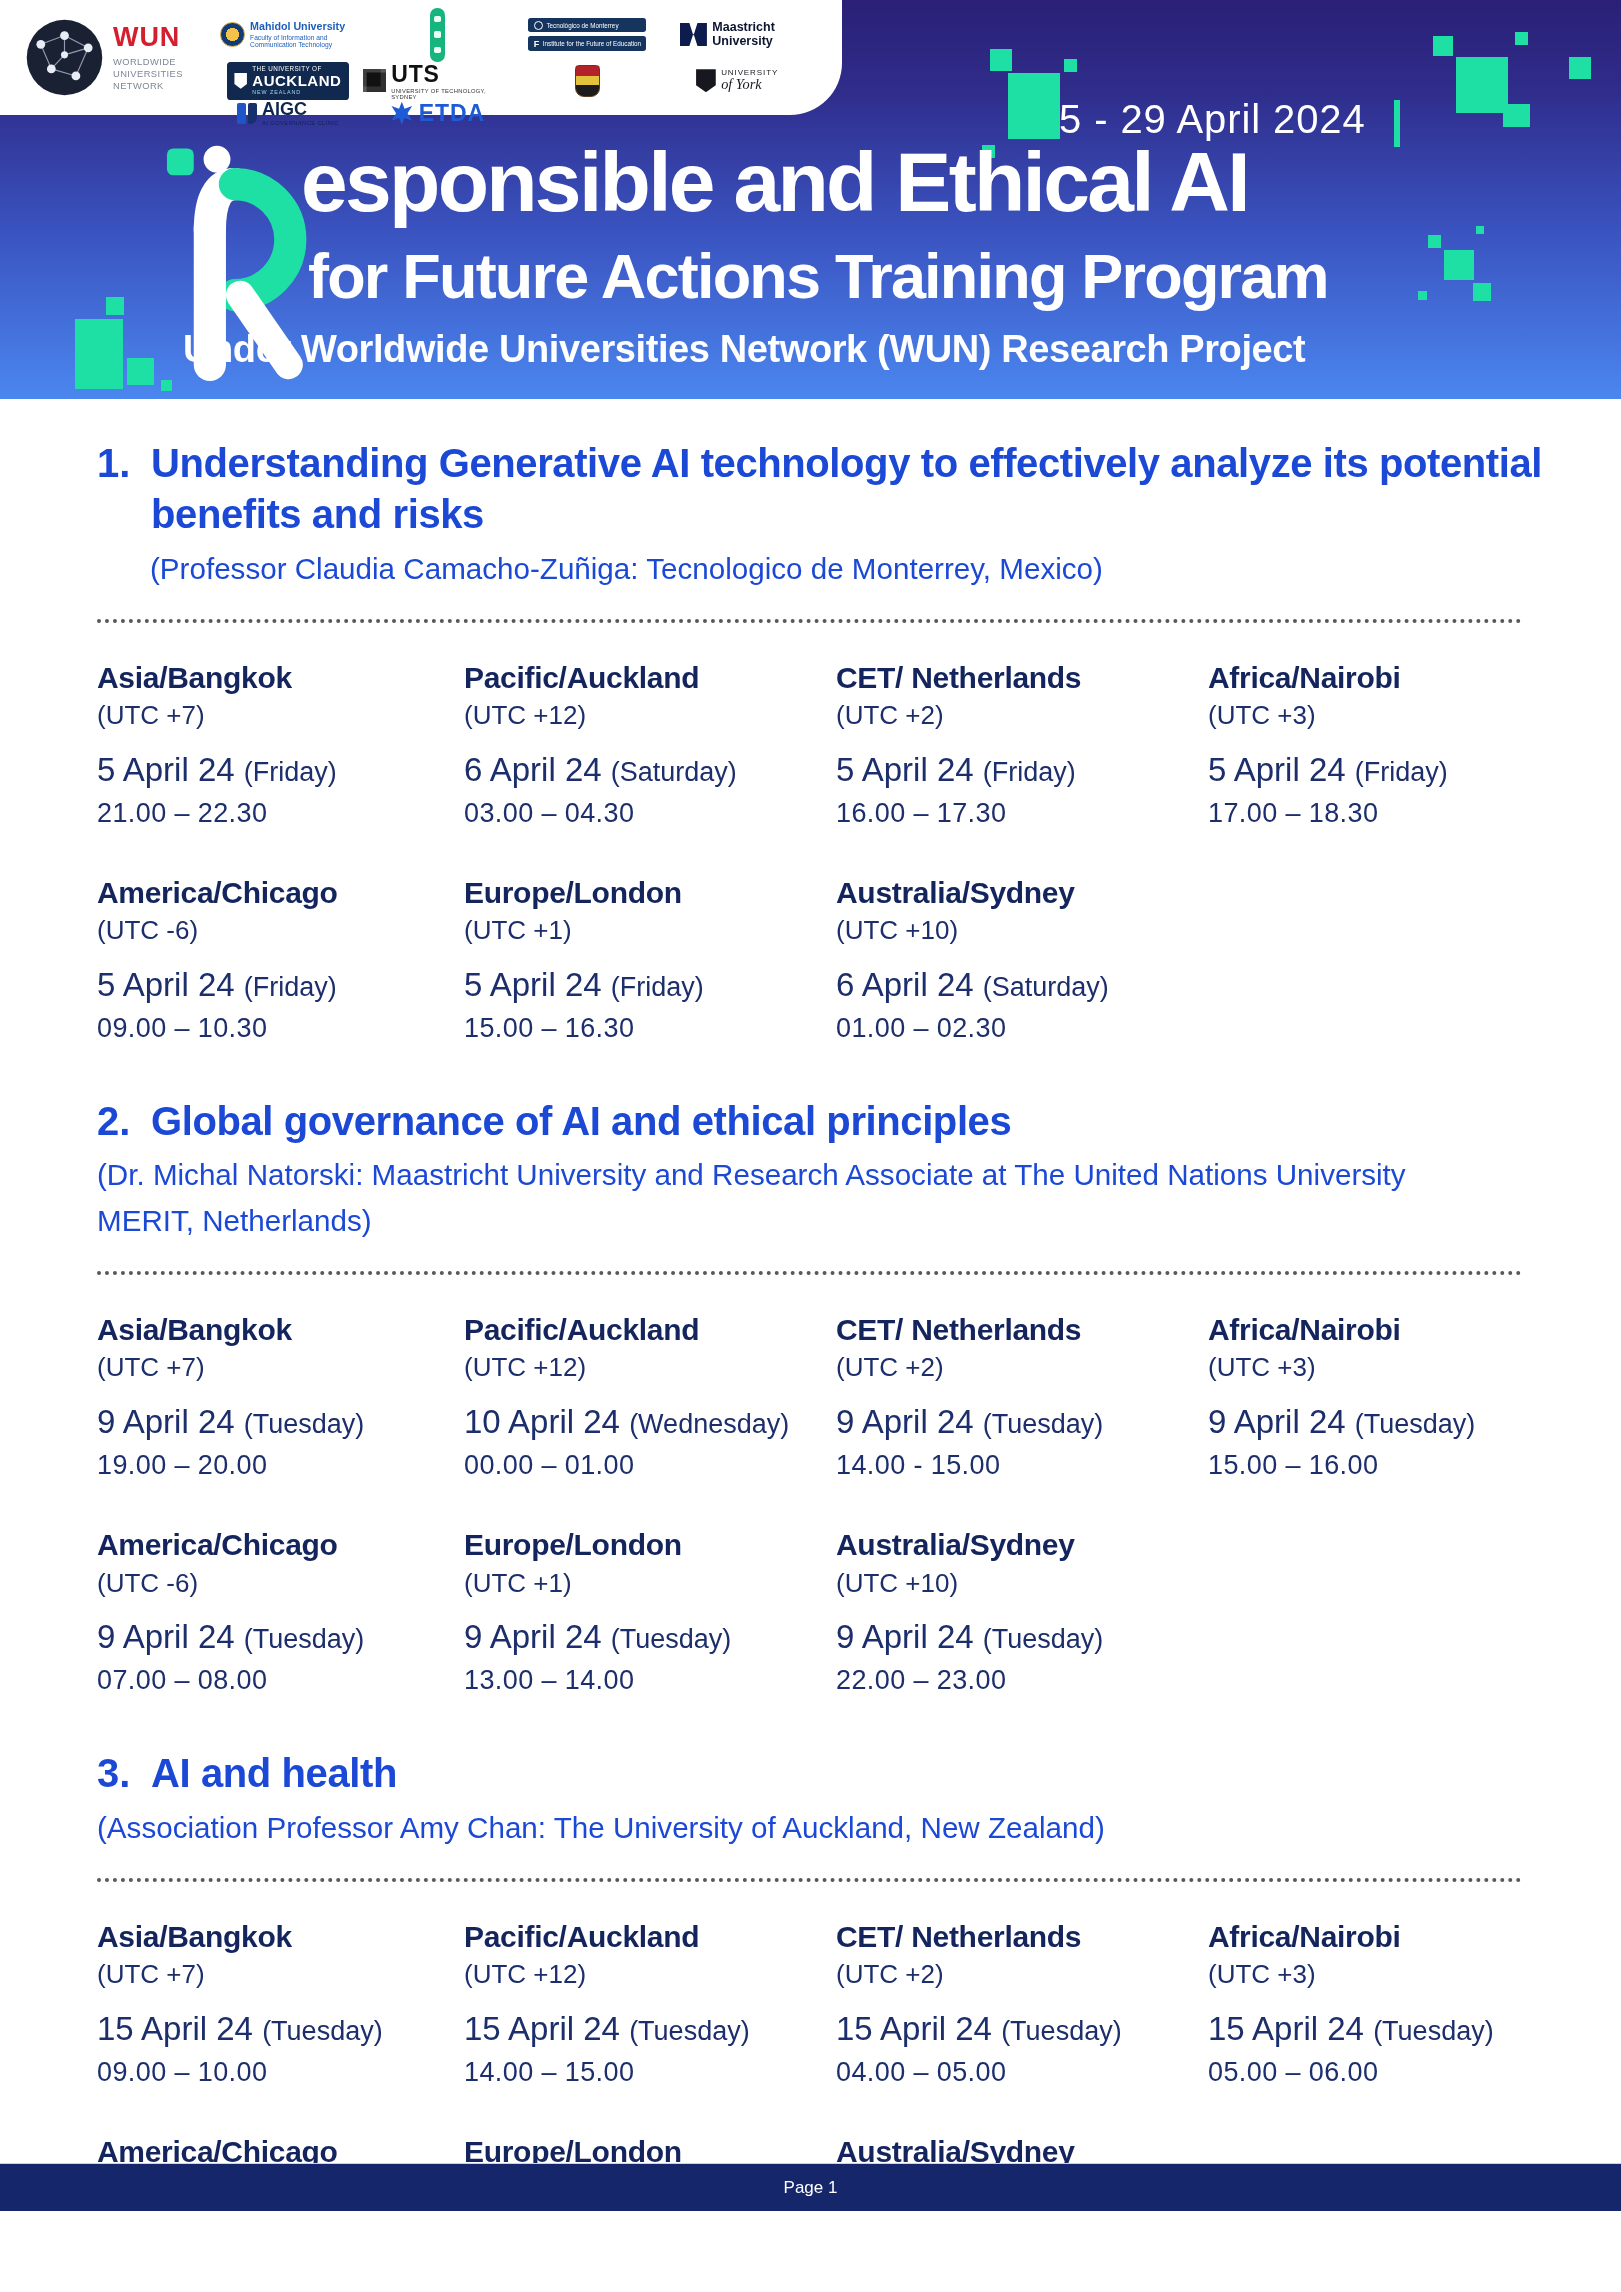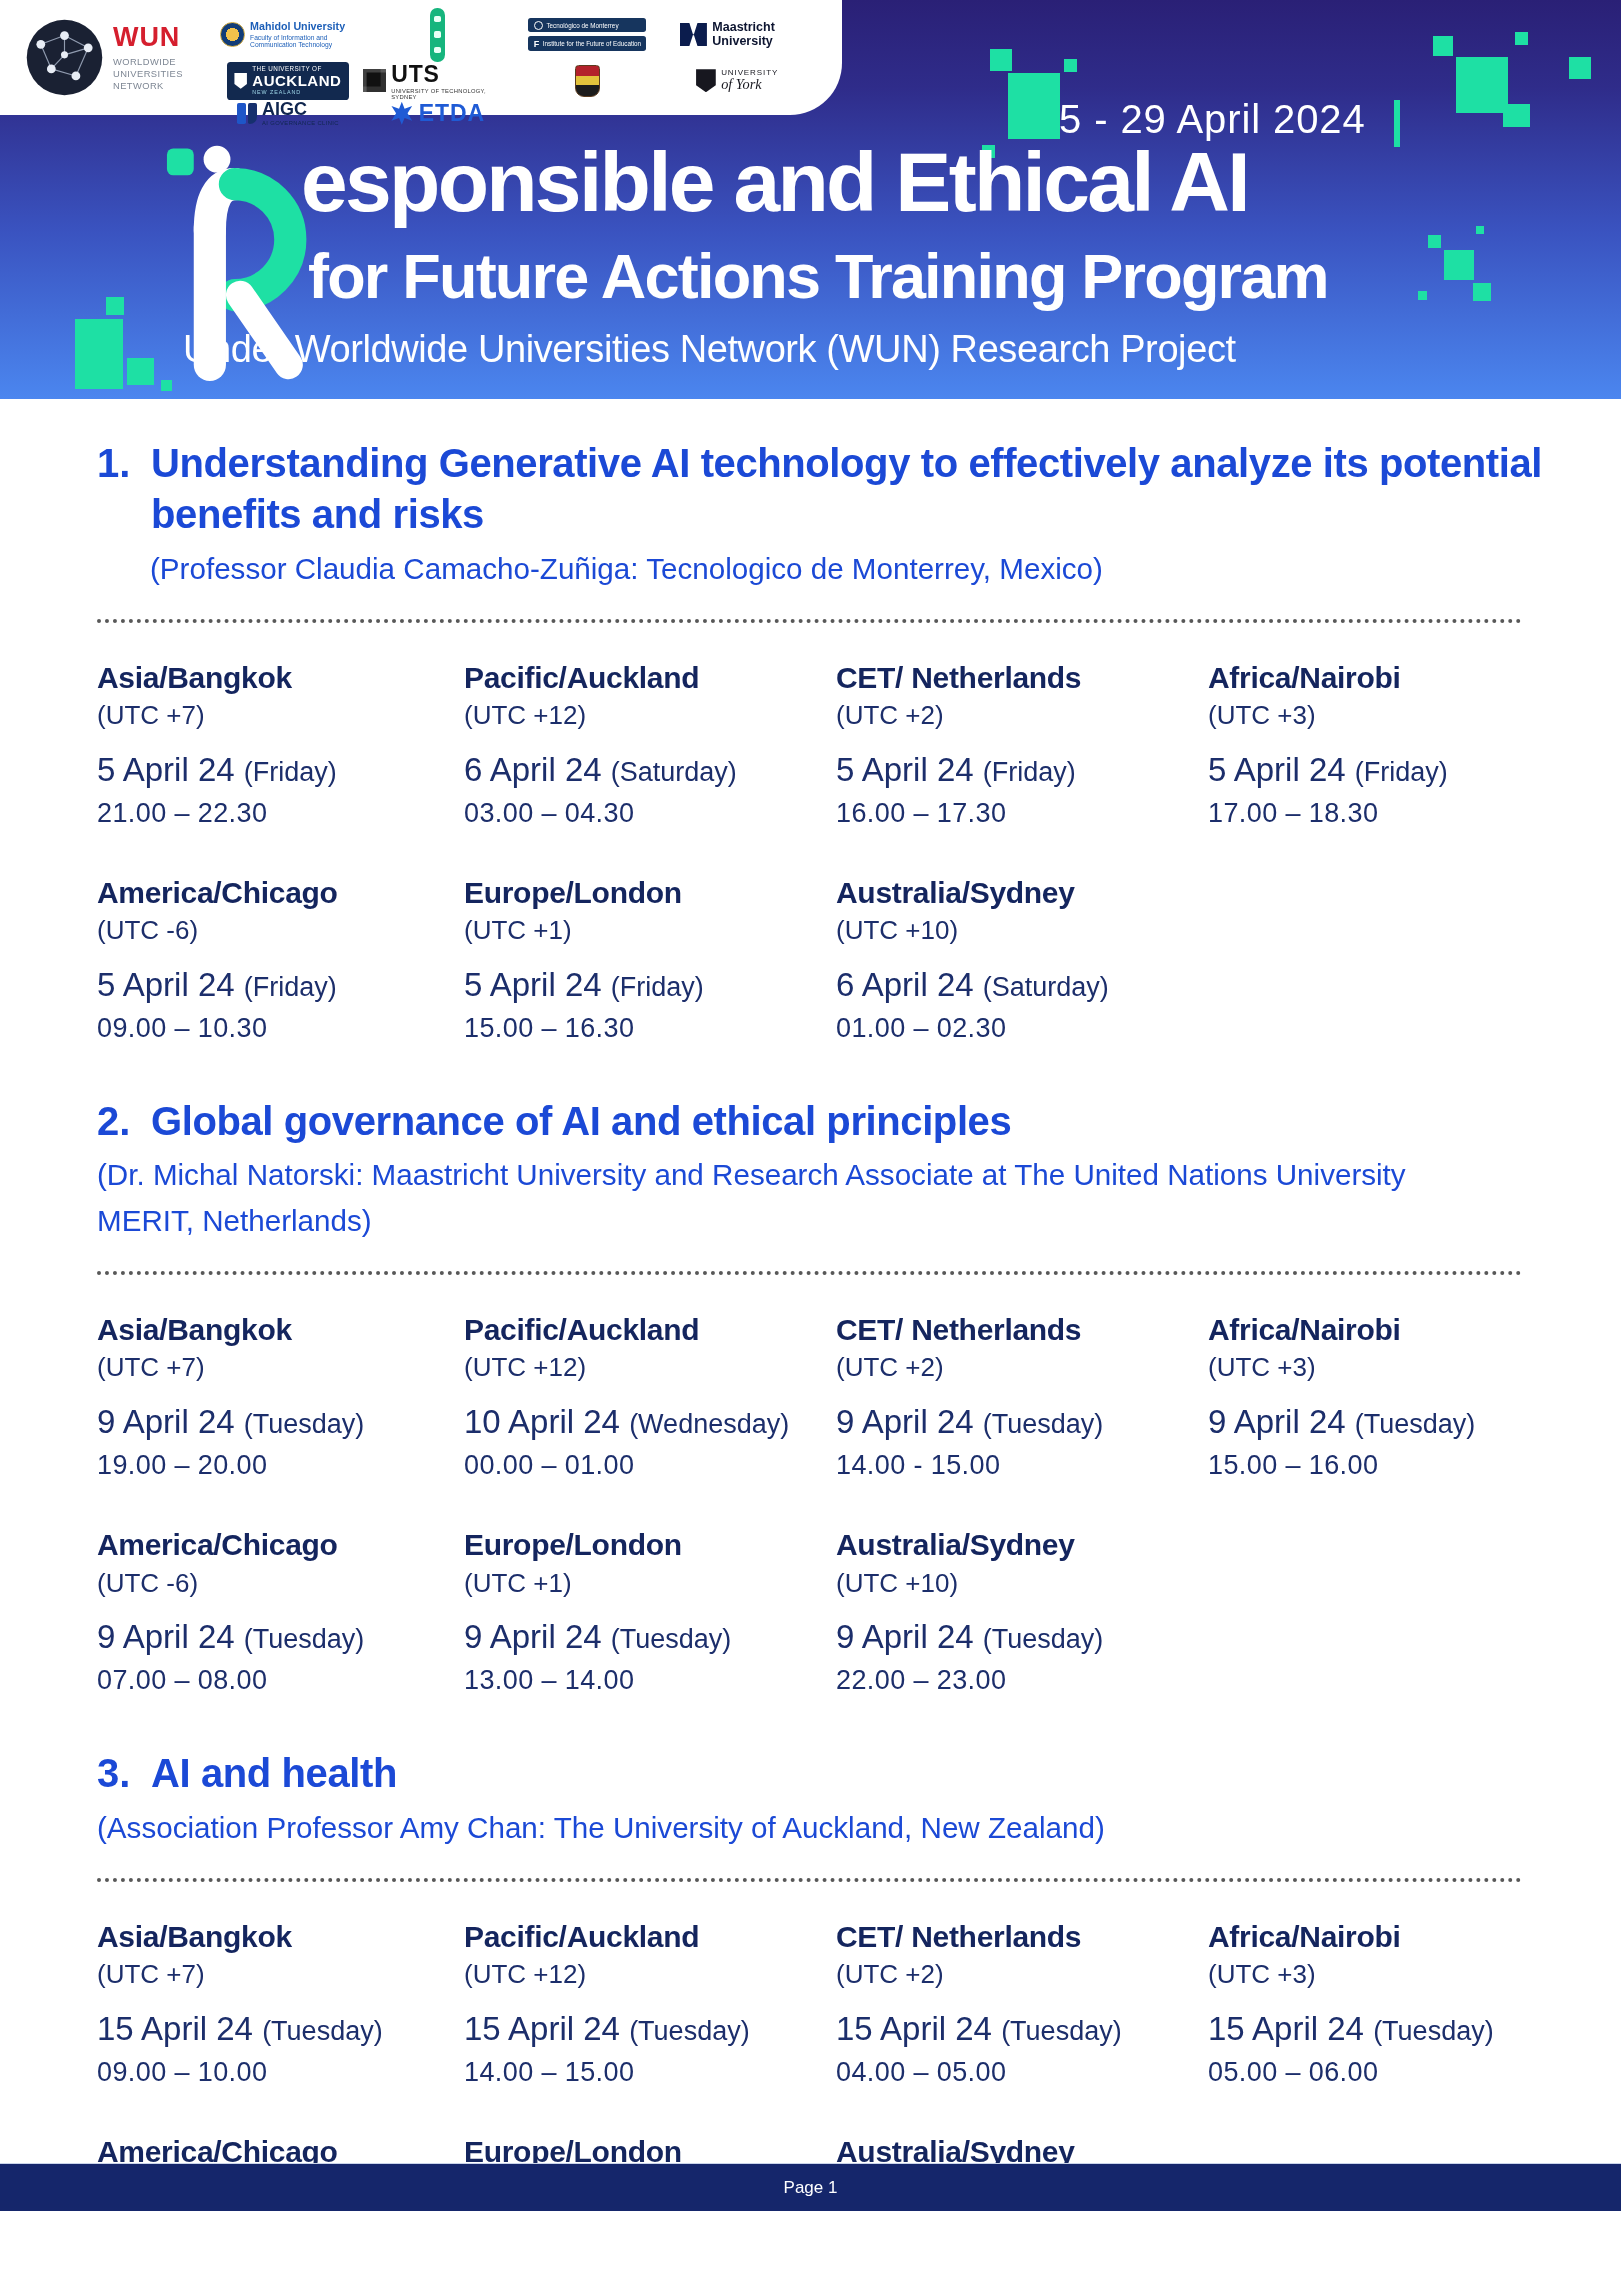--- a/index.html
+++ b/index.html
@@ -50,21 +50,21 @@
   .aigc-abbr{color:#10264f;font-weight:700;font-size:18px;line-height:1;}
   .aigc-sub{color:#10264f;font-size:5.8px;letter-spacing:0.4px;margin-top:1.8px;}
   .etda-star{width:23px;height:23px;background:#1f5bd5;clip-path:polygon(50% 0,62% 30%,95% 18%,75% 50%,95% 82%,62% 70%,50% 100%,38% 70%,5% 82%,25% 50%,5% 18%,38% 30%);}
   .etda-abbr{color:#1f5bd5;font-weight:700;font-size:23px;letter-spacing:0.9px;}
 
   .date-badge{position:absolute;left:1059px;top:97px;color:#ffffff;font-size:40px;font-weight:500;letter-spacing:0.9px;}
   .date-bar{position:absolute;left:1394px;top:100px;width:6.3px;height:47px;background:#1ee0a4;}
   .r-mark{position:absolute;left:158px;top:134px;}
   .title1{position:absolute;left:301px;top:140px;color:#fff;font-size:84px;font-weight:700;letter-spacing:-2.7px;line-height:1;white-space:nowrap;}
   .title2{position:absolute;left:308px;top:245px;color:#fff;font-size:63px;font-weight:700;letter-spacing:-1.8px;line-height:1;white-space:nowrap;}
-  .subtitle{position:absolute;left:183px;top:328px;color:#fff;font-size:38px;font-weight:400;letter-spacing:-0.4px;white-space:nowrap;}
+  .subtitle{position:absolute;left:183px;top:328px;color:#fff;font-size:38px;font-weight:700;letter-spacing:-0.4px;white-space:nowrap;}
   .px{position:absolute;background:#1ee0a4;}
 
   
   .content{padding-top:39px;}
   .sec-head{display:flex;margin:0 72px 0 97px;color:#1b49d6;}
   .sec-num{width:54px;font-size:40px;font-weight:700;line-height:1.28;flex:0 0 auto;}
   .sec-title{font-size:40px;font-weight:700;line-height:1.28;letter-spacing:-0.4px;}
   .presenter{margin:5.4px 72px 0 97px;color:#1b49d6;font-size:29.6px;font-weight:500;line-height:1.55;max-width:1343px;}
   .presenter.indent{margin-left:150px;}
   .dotted{margin:27px 99px 0 97px;border-top:4.5px dotted #585858;height:0;}

